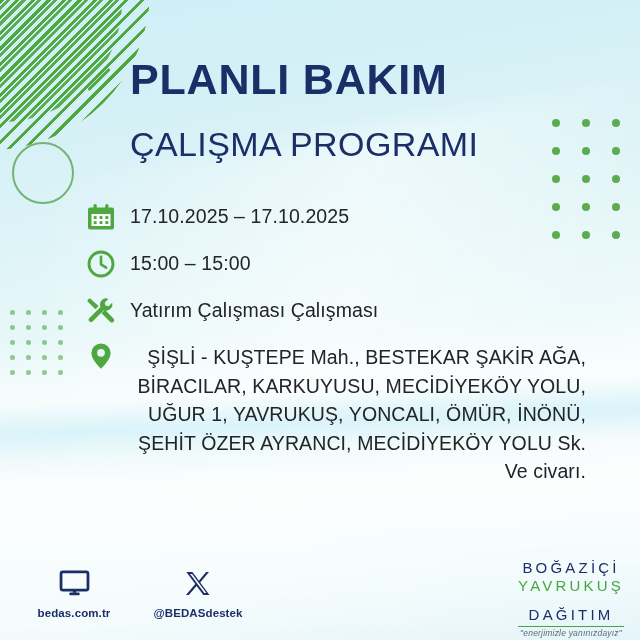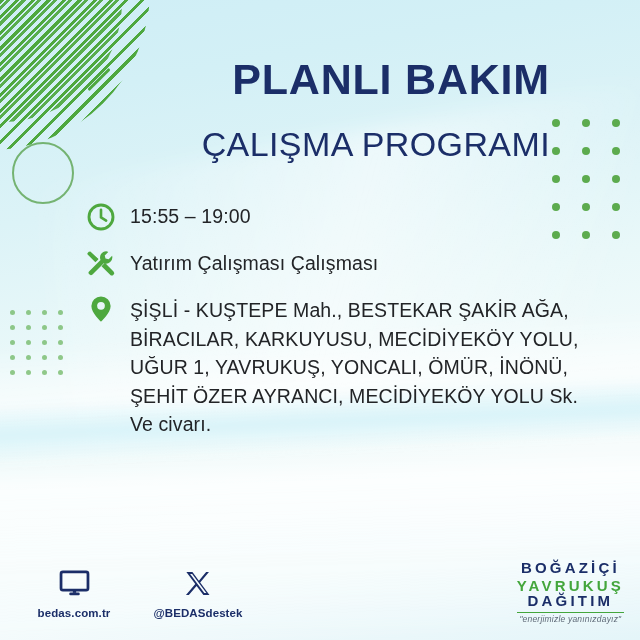--- a/index.html
+++ b/index.html
@@ -143,21 +143,21 @@
     background: #6fb763;
     opacity: .75;
   }
 
   
   .heading {
     position: absolute;
     left: 130px;
     top: 58px;
     width: 420px;
-    text-align: right;
+    text-align: left;
     color: #1b2e68;
   }
   .heading .h1 {
     font-size: 43px;
     font-weight: 800;
     letter-spacing: .8px;
     line-height: 1.02;
     white-space: nowrap;
   }
   .heading .h2 {
@@ -189,21 +189,21 @@
     justify-content: flex-start;
   }
   .row .txt {
     color: #222427;
     font-size: 19.5px;
     line-height: 29px;
     padding-top: 2px;
     letter-spacing: .1px;
   }
   .row.addr .ic { height: 30px; }
-  .row.addr .txt { line-height: 28.5px; }
+  .row.addr .txt { line-height: 28.5px; text-align: right; }
 
   
   .footer {
     position: absolute;
     left: 0;
     top: 556px;
     width: 640px;
     height: 84px;
   }
   .contacts {
@@ -234,26 +234,26 @@
 
   .logo {
     position: absolute;
     right: 16px;
     top: 4px;
     text-align: center;
     line-height: 1;
   }
   .logo .l1, .logo .l2, .logo .l3 {
     font-size: 15px;
-    font-weight: 700;
+    font-weight: 400;
     letter-spacing: 3.2px;
   }
   .logo .l1 { color: #1b2e68; }
   .logo .l2 { color: #44a63c; margin-top: 3px; }
-  .logo .l3 { color: #1b2e68; margin-top: 0; text-align: center; }
+  .logo .l3 { color: #1b2e68; margin-top: 14px; text-align: center; }
   .logo .rule {
     height: 1px;
     background: #44a63c;
     margin: 4px 0 2px 0;
   }
   .logo .tag {
     font-size: 8.5px;
     font-style: italic;
     color: #5f6a78;
     letter-spacing: .2px;
@@ -315,29 +315,48 @@
       <div class="d"></div>
   </div>
 
   <div class="heading">
     <div class="h1">PLANLI BAKIM</div>
     <div class="h2">ÇALIŞMA PROGRAMI</div>
   </div>
 
   <div class="info">
 
+    <div class="row">
+      <span class="ic">
+        <svg width="30" height="30" viewBox="0 0 24 24" aria-hidden="true">
+          <rect x="6" y="1.5" width="2.6" height="4.5" rx="1.3" fill="#4ea83f"></rect>
+          <rect x="15.4" y="1.5" width="2.6" height="4.5" rx="1.3" fill="#4ea83f"></rect>
+          <path d="M3.2 4.4h17.6a1.6 1.6 0 0 1 1.6 1.6v14.4a1.6 1.6 0 0 1-1.6 1.6H3.2a1.6 1.6 0 0 1-1.6-1.6V6a1.6 1.6 0 0 1 1.6-1.6z" fill="#4ea83f"></path>
+          <rect x="4.4" y="9.6" width="15.2" height="9.6" fill="#ffffff"></rect>
+          <g fill="#4ea83f">
+            <rect x="6.2" y="11.3" width="2.3" height="2.3"></rect>
+            <rect x="10.85" y="11.3" width="2.3" height="2.3"></rect>
+            <rect x="15.5" y="11.3" width="2.3" height="2.3"></rect>
+            <rect x="6.2" y="15.3" width="2.3" height="2.3"></rect>
+            <rect x="10.85" y="15.3" width="2.3" height="2.3"></rect>
+            <rect x="15.5" y="15.3" width="2.3" height="2.3"></rect>
+          </g>
+        </svg>
+      </span>
+      <span class="txt">17.10.2025 – 17.10.2025</span>
+    </div>
 
     <div class="row">
       <span class="ic">
         <svg width="30" height="30" viewBox="0 0 24 24" aria-hidden="true">
           <circle cx="12" cy="12" r="9.6" fill="none" stroke="#4ea83f" stroke-width="2.3"></circle>
           <path d="M12 6.2v6.1l4.1 2.6" fill="none" stroke="#4ea83f" stroke-width="2.1" stroke-linecap="round" stroke-linejoin="round"></path>
         </svg>
       </span>
-      <span class="txt">15:55 – 19:00</span>
+      <span class="txt">15:00 – 15:00</span>
     </div>
 
     <div class="row">
       <span class="ic">
         <svg width="30" height="30" viewBox="0 0 24 24" aria-hidden="true">
           <g fill="#4ea83f">
             <path d="M4.1 3.2 2.9 4.4l5.5 5.5 1.9-1.9-5.4-5.5a.9.9 0 0 0-.8.7z" opacity="0"></path>
             <path d="M3.1 2.2 1.9 3.4l6.3 6.3 1.8-1.8L3.1 2.2z"></path>
             <path d="M9.6 11.1 19 20.5a1.9 1.9 0 0 0 2.7-2.7l-9.4-9.4-2.7 2.7z" opacity="0"></path>
             <path d="M16.1 1.8a5 5 0 0 0-4.5 6.9l-9 9a1.8 1.8 0 0 0 2.6 2.6l9-9a5 5 0 0 0 6.7-5.9l-2.8 2.8-2.5-.6-.6-2.5 2.8-2.8a5 5 0 0 0-1.7-.5z"></path>

